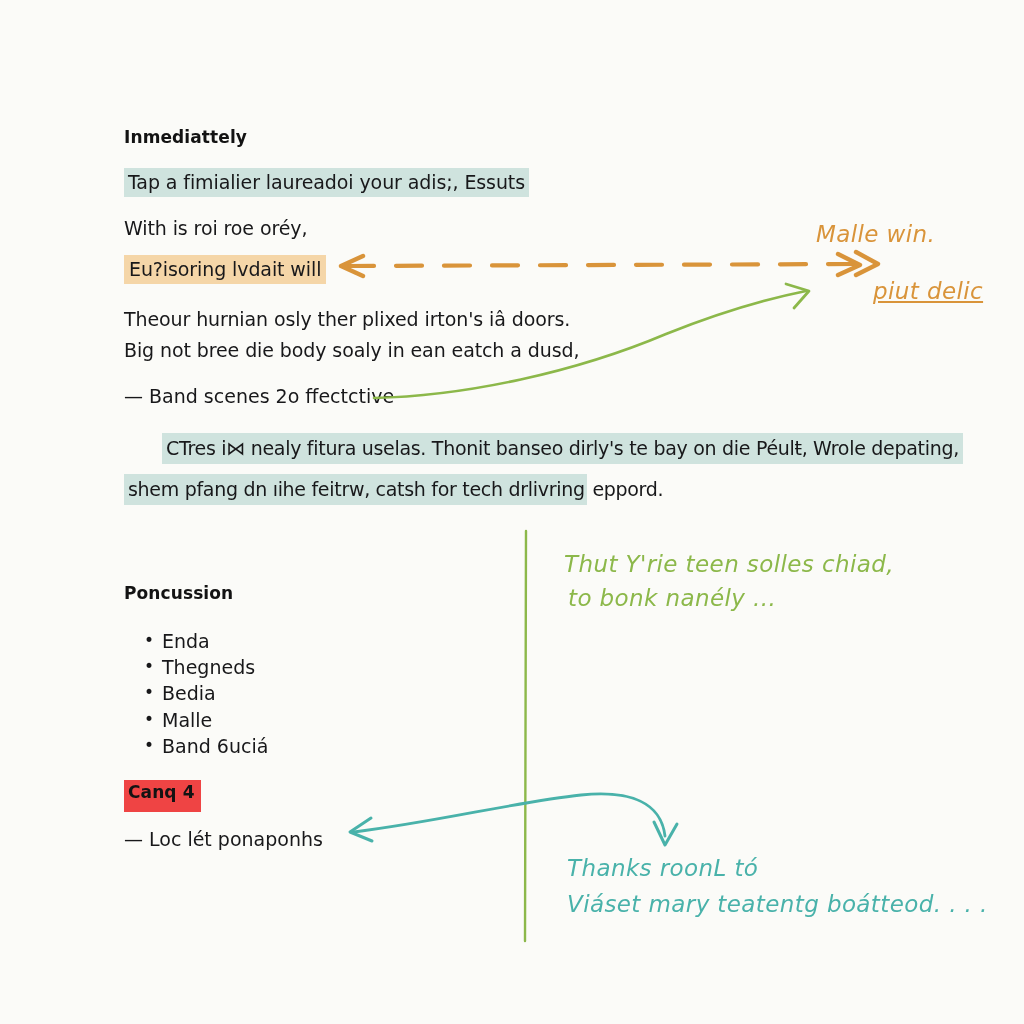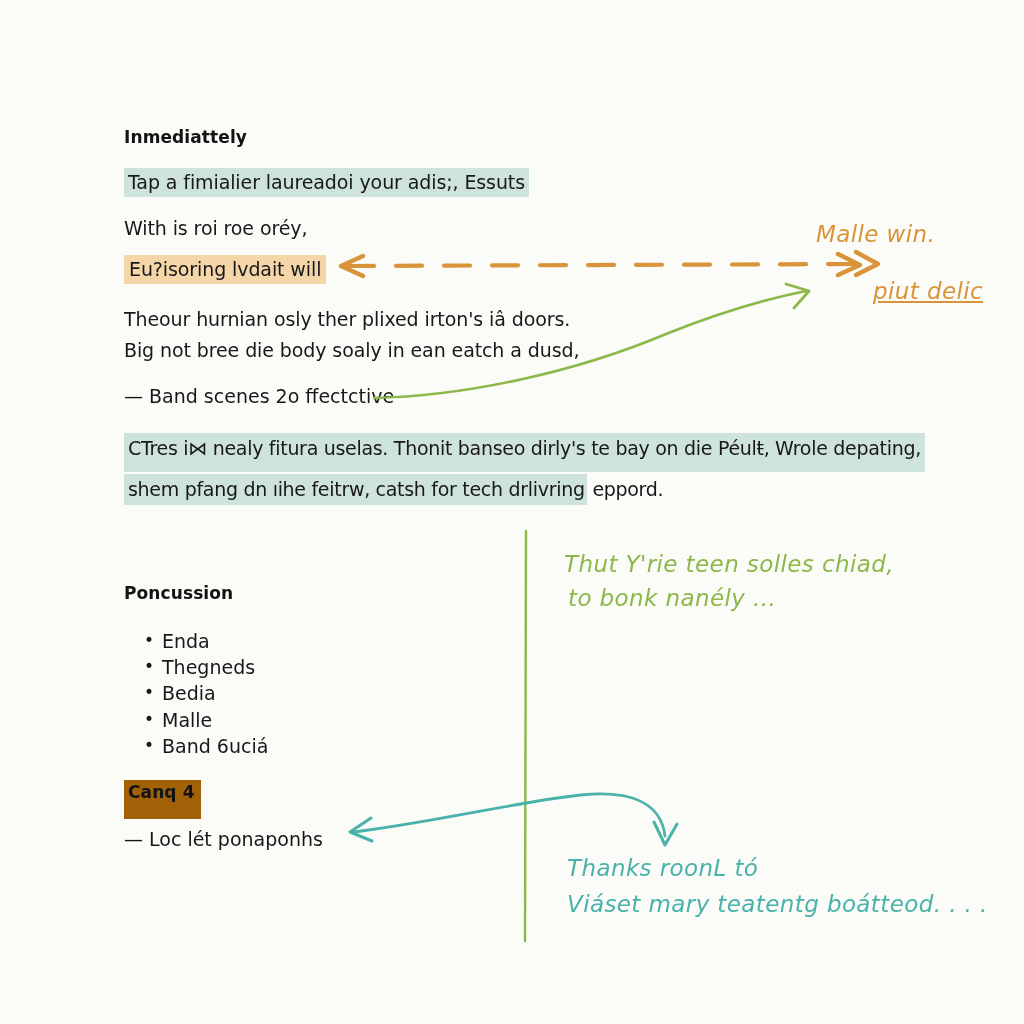--- a/index.html
+++ b/index.html
@@ -58,22 +58,22 @@
     background: #cfe3de;
     padding: 3px 4px 4px 4px;
     box-decoration-break: clone;
   }
   .hl-orange {
     background: #f5d6a8;
     padding: 3px 5px 4px 5px;
     box-decoration-break: clone;
   }
   .hl-teal-head {
-    background: #a16207;
-    padding: 2px 6px 17px 4px;
+    background: #ef4444;
+    padding: 2px 6px 10px 4px;
   }
 
   .blockpara {
     position: absolute;
     font-family: "DejaVu Sans", sans-serif;
     font-size: 19px;
     color: #18181a;
     line-height: 41px;
     letter-spacing: -.3px;
     white-space: nowrap;
@@ -141,21 +141,21 @@
     <span class="hl-orange">Eu?isoring lvdait will</span>
   </div>
 
   <div class="doc para" style="left:108px; top:308px;">Theour hurnian osly ther plixed irton's iâ doors.</div>
 
   <div class="doc para" style="left:108px; top:339px;">Big not bree die body soaly in ean eatch a dusd,</div>
 
   <div class="doc dashline" style="left:108px; top:385px;">—  Band scenes 2o ffectctive</div>
 
   <div class="blockpara" style="left:108px; top:428px;">
-    <span class="hl-teal" style="padding:4px 4px 13px 4px;">CTres i⋈ nealy fitura uselas. Thonit banseo dirly's te bay on die Péulŧ, Wrole depating,</span><br>
+    <span class="hl-teal" style="padding:4px 4px 5px 4px;margin-left:38px;">CTres i⋈ nealy fitura uselas. Thonit banseo dirly's te bay on die Péulŧ, Wrole depating,</span><br>
     <span class="hl-teal" style="padding:4px 2px 5px 4px;">shem pfang dn ıihe feitrw, catsh for tech drlivring</span><span> eppord.</span>
   </div>
 
   <div class="doc heading" style="left:108px; top:583px;text-align:center;">Poncussion</div>
 
   <ul class="bullets" style="position:absolute; left:128px; top:628px; z-index:2;">
     <li>Enda</li>
     <li>Thegneds</li>
     <li>Bedia</li>
     <li>Malle</li>

